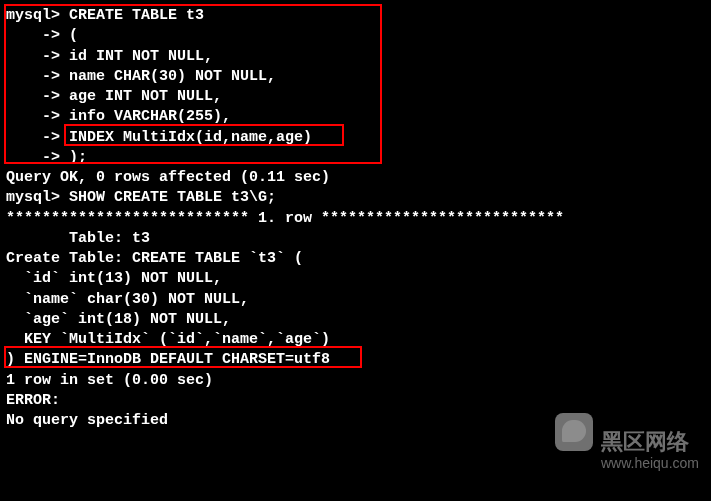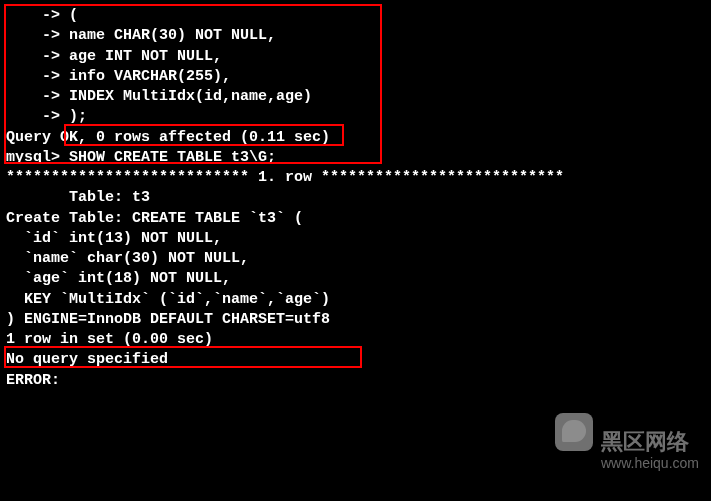--- a/index.html
+++ b/index.html
@@ -87,41 +87,43 @@
     .watermark-sub {
       color: #bbb;
       font-size: 14px;
       font-family: sans-serif;
     }
   </style>
 </head>
 <body>
 
 <div>
+  <div class="line">mysql&gt; CREATE TABLE t3</div>
   <div class="line">    -&gt; (</div>
+  <div class="line">    -&gt; id INT NOT NULL,</div>
   <div class="line">    -&gt; name CHAR(30) NOT NULL,</div>
   <div class="line">    -&gt; age INT NOT NULL,</div>
   <div class="line">    -&gt; info VARCHAR(255),</div>
   <div class="line">    -&gt; INDEX MultiIdx(id,name,age)</div>
   <div class="line">    -&gt; );</div>
   <div class="line">Query OK, 0 rows affected (0.11 sec)</div>
   <div class="line"></div>
   <div class="line">mysql&gt; SHOW CREATE TABLE t3\G;</div>
   <div class="line">*************************** 1. row ***************************</div>
   <div class="line">       Table: t3</div>
   <div class="line">Create Table: CREATE TABLE `t3` (</div>
   <div class="line">  `id` int(13) NOT NULL,</div>
   <div class="line">  `name` char(30) NOT NULL,</div>
   <div class="line">  `age` int(18) NOT NULL,</div>
   <div class="line">  KEY `MultiIdx` (`id`,`name`,`age`)</div>
   <div class="line">) ENGINE=InnoDB DEFAULT CHARSET=utf8</div>
   <div class="line">1 row in set (0.00 sec)</div>
   <div class="line"></div>
+  <div class="line">ERROR:</div>
   <div class="line">No query specified</div>
-  <div class="line">ERROR:</div>
 </div>
 
 <div class="highlight-box-1"></div>
 <div class="highlight-box-2"></div>
 <div class="highlight-box-3"></div>
 
 <div class="watermark">
   <div class="watermark-icon"></div>
   <div>
     <div class="watermark-text">黑区网络</div>

